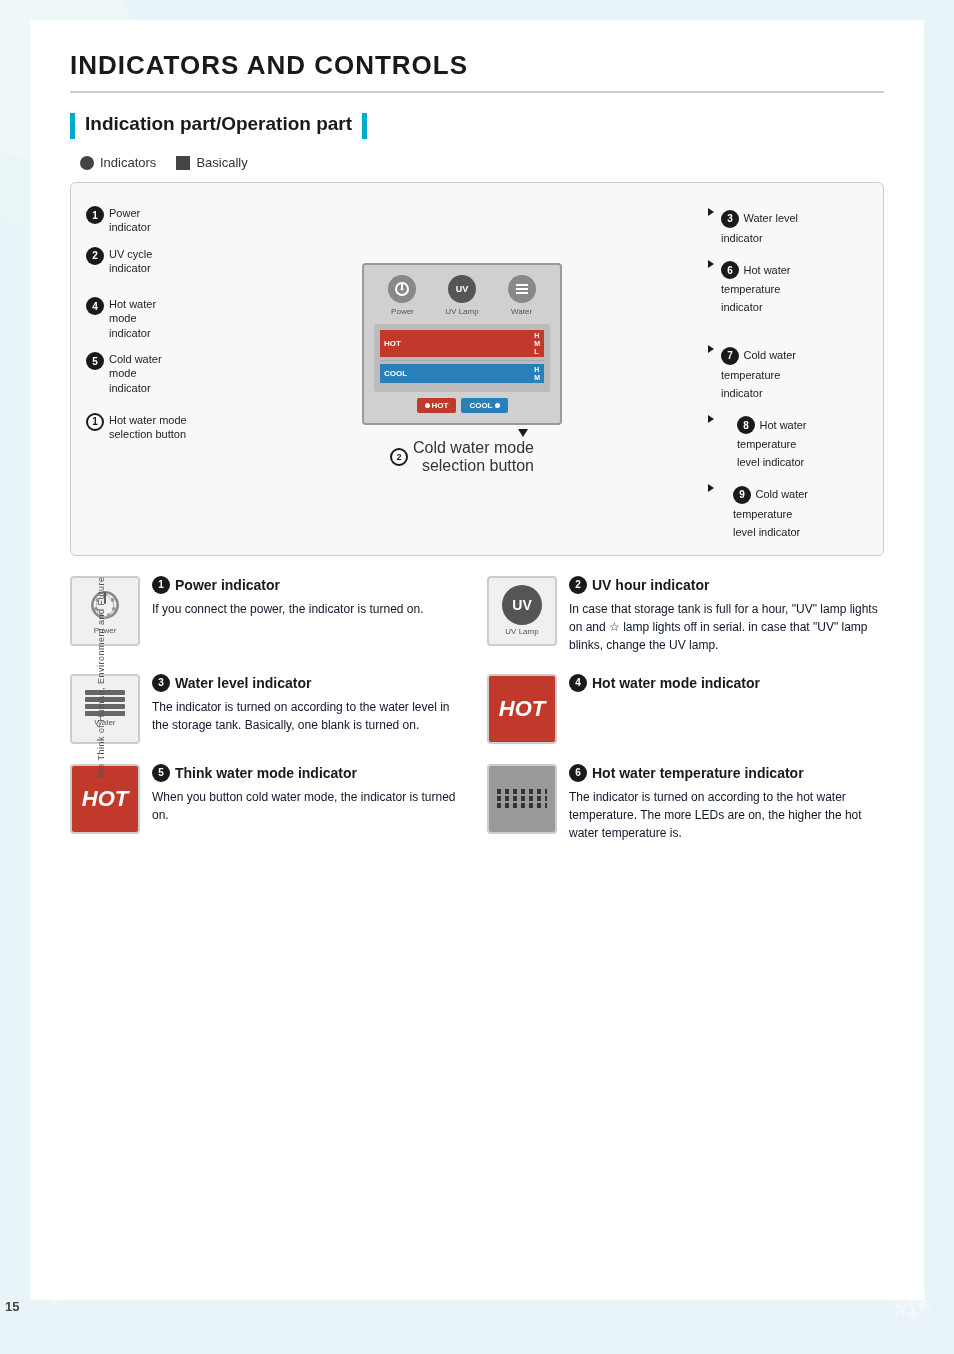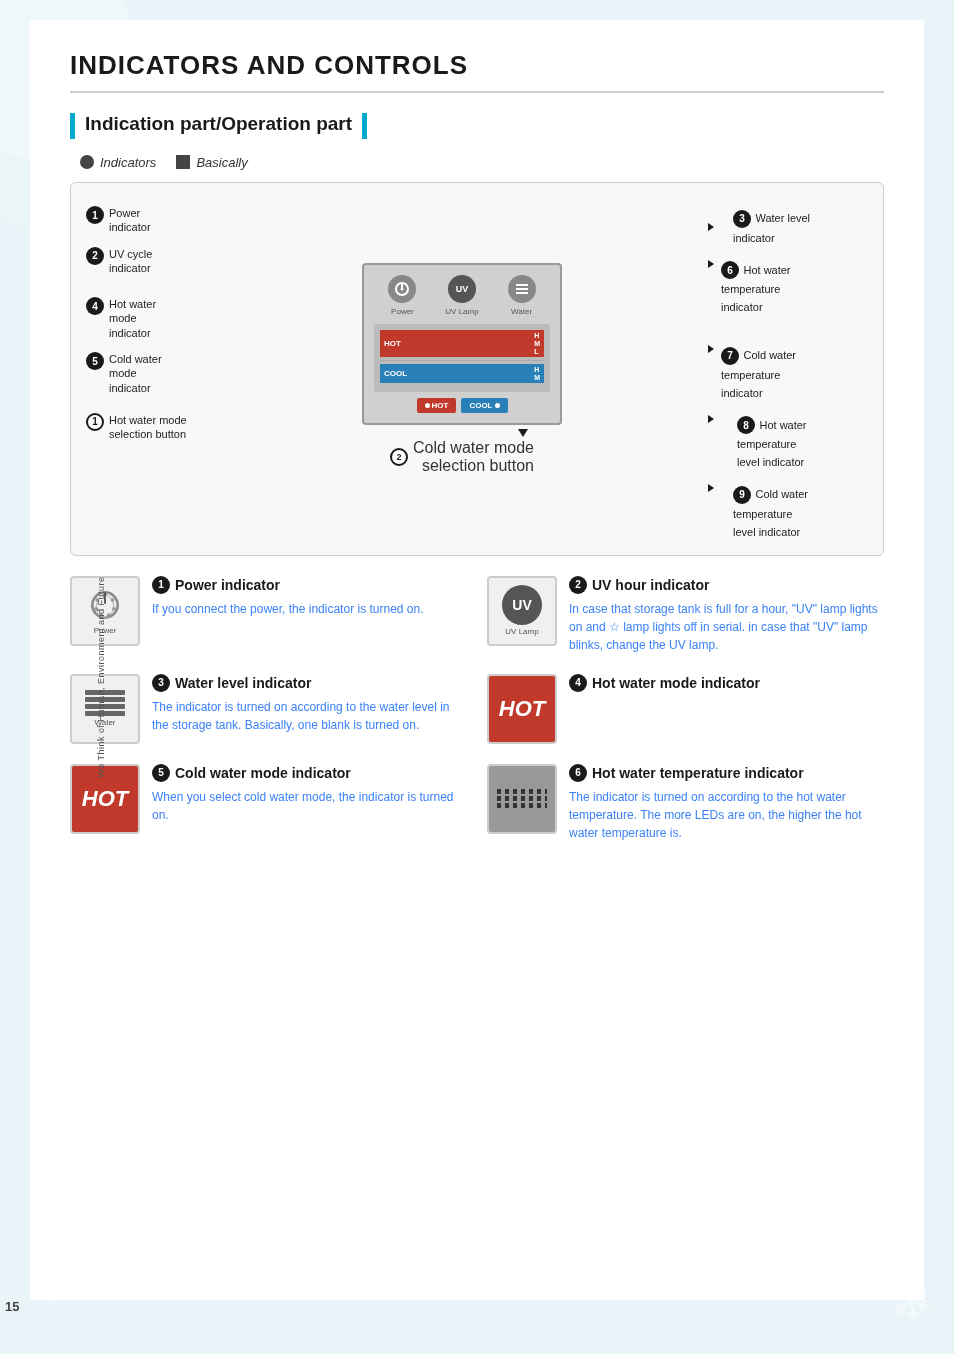--- a/index.html
+++ b/index.html
@@ -91,24 +91,24 @@
     
     .legend {
       display: flex;
       align-items: center;
       gap: 20px;
       margin-bottom: 12px;
       margin-left: 10px;
     }
     .legend-item {
       display: flex;
+      align-items: center;
       gap: 6px;
       font-size: 13px;
       color: #333;
-      font-style: italic;
     }
     .legend-dot-circle {
       width: 14px;
       height: 14px;
       border-radius: 50%;
       background: #444;
     }
     .legend-dot-square {
       width: 14px;
       height: 14px;
@@ -388,21 +388,21 @@
       font-size: 14px;
       font-weight: bold;
       color: #1a1a1a;
       margin-bottom: 6px;
       display: flex;
       align-items: center;
       gap: 5px;
     }
     .info-text p {
       font-size: 12px;
-      color: #3b82f6;
+      color: #0f172a;
       line-height: 1.5;
     }
 
     
     .power-svg {
       width: 38px;
       height: 38px;
     }
 
     .icon-label-small {
@@ -578,21 +578,21 @@
       </div>
 
       <div style="display:flex;align-items:center;gap:5px;margin-top:2px;">
         <span class="num-badge-outline" style="font-size:9px;">2</span>
         <span style="font-size:16px;color:#333;text-align:right;">Cold water mode<br>selection button</span>
       </div>
     </div>
 
     <div class="right-labels" style="padding-top:10px;">
 
-      <div style="display:flex;align-items:center;gap:16px;margin-bottom:14px;">
+      <div style="display:flex;align-items:flex-start;gap:4px;margin-bottom:14px;">
         <div class="right-arrow-small"></div>
         <div>
           <span class="num-badge">3</span>
           <span style="font-size:11px;color:#222;"> Water level<br>indicator</span>
         </div>
       </div>
 
       <div style="display:flex;align-items:flex-start;gap:4px;margin-bottom:30px;">
         <div class="right-arrow-small"></div>
         <div>
@@ -700,23 +700,23 @@
       </div>
     </div>
 
     <div class="info-card">
       <div class="info-icon-box info-icon-cold">
         <span class="info-icon-cold-text">HOT</span>
       </div>
       <div class="info-text">
         <h4>
           <span class="num-badge">5</span>
-          <span>Cold water mode indicator</span>
+          <span>Think water mode indicator</span>
         </h4>
-        <p>When you select cold water mode, the indicator is turned on.</p>
+        <p>When you button cold water mode, the indicator is turned on.</p>
       </div>
     </div>
 
     <div class="info-card">
       <div class="info-icon-box info-icon-temp" style="background:#999;">
         <div class="temp-bars">
           <div class="temp-bar-dashed" style="background: repeating-linear-gradient(90deg, #333 0, #333 4px, transparent 4px, transparent 8px); border:none; height:5px;"></div>
           <div class="temp-bar-dashed" style="background: repeating-linear-gradient(90deg, #333 0, #333 4px, transparent 4px, transparent 8px); border:none; height:5px;"></div>
           <div class="temp-bar-dashed" style="background: repeating-linear-gradient(90deg, #333 0, #333 4px, transparent 4px, transparent 8px); border:none; height:5px;"></div>
         </div>

